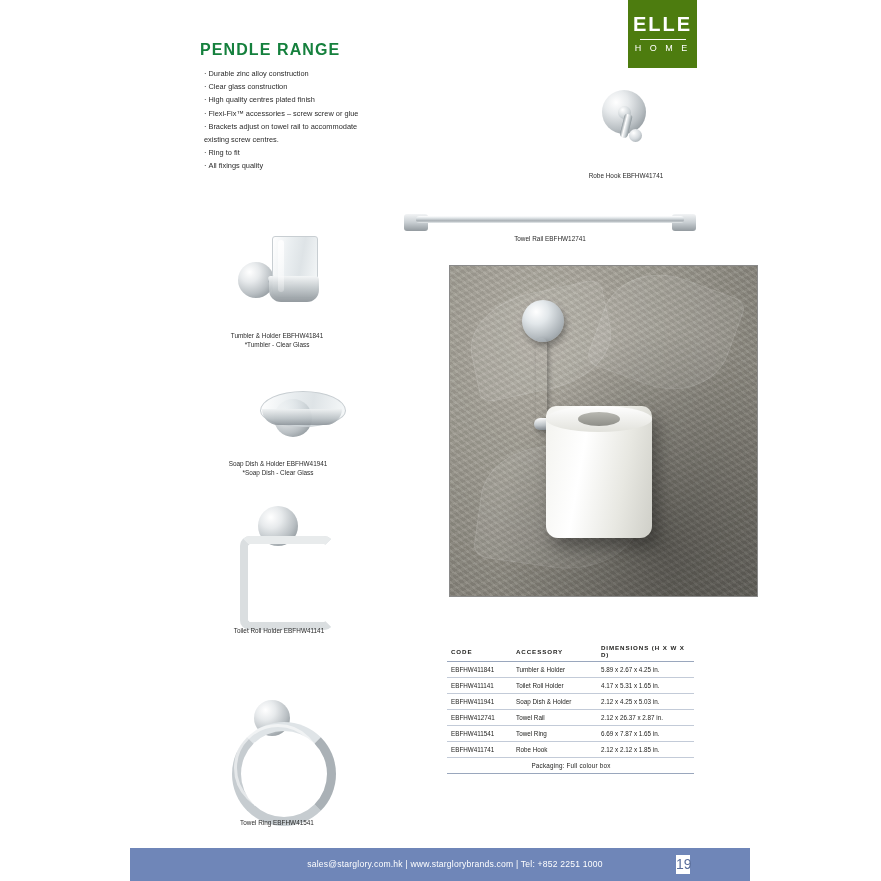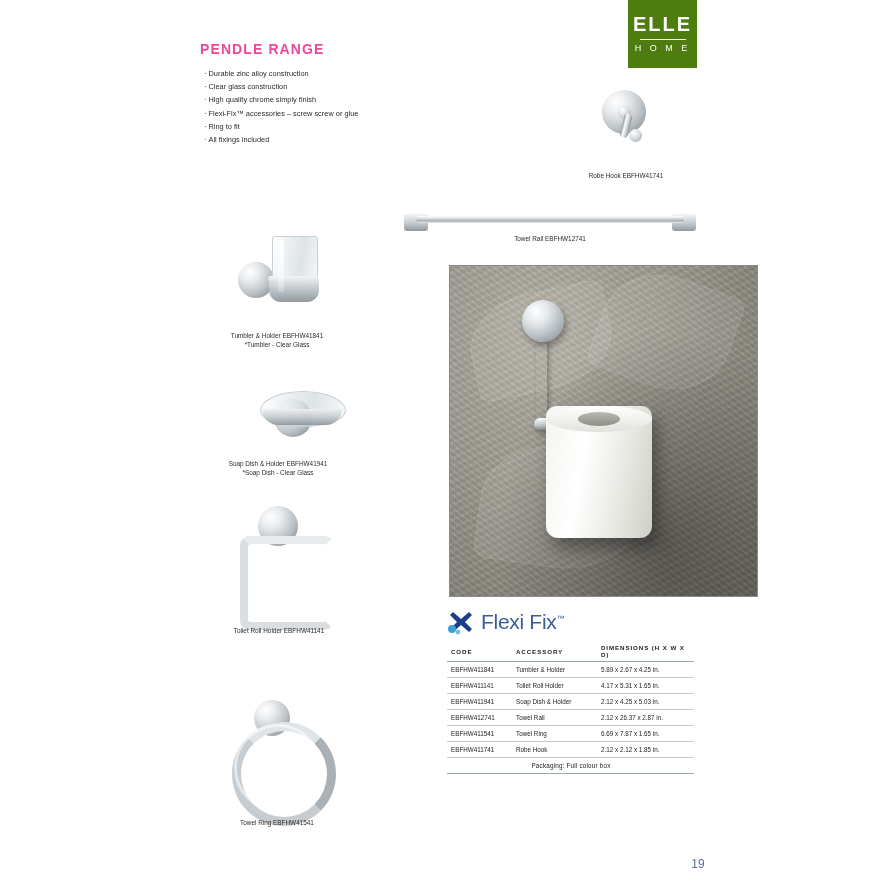--- a/index.html
+++ b/index.html
@@ -44,22 +44,22 @@
   }
   .logo-home {
     font-size: 9px;
     letter-spacing: 3px;
     line-height: 1;
   }
   
   .heading {
     position: absolute;
     left: 200px; top: 41px;
-    color: #ec4899;
-    font-size: 14px;
+    color: #15803d;
+    font-size: 16px;
     font-weight: bold;
     letter-spacing: 1.1px;
   }
   
   .bullets {
     position: absolute;
     left: 204px; top: 67px;
     width: 190px;
     color: #2b2b2b;
     font-size: 7.4px;
@@ -193,48 +193,49 @@
     color: #ffffff;
     font-size: 8.6px;
     line-height: 33px;
     text-align: center;
     letter-spacing: 0.2px;
     padding-left: 30px;
   }
   .pagebadge {
     position: absolute;
     left: 676px; top: 855px;
-    width: 44px; height: 19px;
+    width: 14px; height: 19px;
     background: #ffffff;
     color: #5b6f9c;
-    font-size: 12px;
+    font-size: 14px;
     text-align: center;
     line-height: 19px;
   }
 </style>
 </head>
 <body>
 
 <div class="page">
 
   <div class="logo-box">
     <div class="logo-elle">ELLE</div>
     <div class="logo-rule"></div>
     <div class="logo-home">H O M E</div>
   </div>
 
   <div class="heading">PENDLE RANGE</div>
 
   <div class="bullets">
     <div><span class="dot">·</span><span>Durable zinc alloy construction</span></div>
     <div><span class="dot">·</span><span>Clear glass construction</span></div>
-    <div><span class="dot">·</span><span>High quality chrome simply finish</span></div>
+    <div><span class="dot">·</span><span>High quality centres plated finish</span></div>
     <div><span class="dot">·</span><span>Flexi-Fix™ accessories – screw screw or glue</span></div>
+    <div class="wrap"><span class="dot">·</span><span>Brackets adjust on towel rail to accommodate existing screw centres.</span></div>
     <div><span class="dot">·</span><span>Ring to fit</span></div>
-    <div><span class="dot">·</span><span>All fixings included</span></div>
+    <div><span class="dot">·</span><span>All fixings quality</span></div>
   </div>
 
   <div class="prod" style="left:596px; top:90px; width:60px; height:62px;">
     <div class="chrome-round" style="position:absolute; left:6px; top:0px; width:44px; height:44px;"></div>
     <div style="position:absolute; left:22px; top:16px; width:13px; height:13px; border-radius:50%; background:radial-gradient(circle at 35% 30%, #ffffff 0%, #cfd5d8 55%, #9aa2a7 100%);"></div>
     <div style="position:absolute; left:26px; top:24px; width:8px; height:24px; border-radius:4px 4px 6px 6px; background:linear-gradient(90deg,#8e979c 0%, #ffffff 35%, #cfd5d8 65%, #8e979c 100%); transform: rotate(14deg);"></div>
     <div style="position:absolute; left:33px; top:39px; width:13px; height:13px; border-radius:50%; background:radial-gradient(circle at 35% 30%, #ffffff 0%, #d5dade 50%, #8e979c 100%);"></div>
   </div>
   <div class="caption" style="left:556px; top:171px; width:140px;">Robe Hook EBFHW41741</div>
 
@@ -286,30 +287,20 @@
 
     <div style="position:absolute; left:72px; top:34px; width:42px; height:42px; border-radius:50%; background:radial-gradient(circle at 34% 28%, #ffffff 0%, #e2e7ea 30%, #aab1b6 70%, #7d8589 100%); box-shadow:2px 4px 6px rgba(0,0,0,0.35);"></div>
     <div style="position:absolute; left:86px; top:72px; width:11px; height:86px; border-radius:5px; background:linear-gradient(90deg,#8b9398 0%, #ffffff 40%, #d2d8db 70%, #7f8budge 100%); box-shadow:2px 3px 5px rgba(0,0,0,0.3);"></div>
     <div style="position:absolute; left:84px; top:152px; width:98px; height:12px; border-radius:6px; background:linear-gradient(180deg,#ffffff 0%, #c3c9cd 60%, #868d92 100%); box-shadow:2px 3px 5px rgba(0,0,0,0.3);"></div>
 
     <div style="position:absolute; left:96px; top:140px; width:106px; height:132px; border-radius:10px 10px 12px 12px; background:linear-gradient(100deg, #f3f3ef 0%, #ffffff 35%, #e8e8e2 70%, #cfcfc8 100%); box-shadow: 6px 10px 16px rgba(0,0,0,0.35);"></div>
     <div style="position:absolute; left:96px; top:140px; width:106px; height:26px; border-radius:50%; background:linear-gradient(180deg,#ffffff 0%, #e2e2dc 100%);"></div>
     <div style="position:absolute; left:128px; top:146px; width:42px; height:14px; border-radius:50%; background:linear-gradient(180deg,#b9b9b2 0%, #8e8e88 100%);"></div>
   </div>
 
-  <div class="flexi">
-    <div class="flexi-mark">
-      <svg width="28" height="28" viewBox="0 0 28 28">
-        <path d="M6 4 L14 11 L22 4 L25 7 L18 14 L25 21 L22 24 L14 17 L6 24 L3 21 L10 14 L3 7 Z" fill="#1b3f87"></path>
-        <circle cx="5" cy="21" r="4" fill="#3f9fd6"></circle>
-        <circle cx="11" cy="24" r="2.4" fill="#6dc0e8"></circle>
-      </svg>
-    </div>
-    <div class="flexi-text"><span>Flexi Fix</span><span class="flexi-tm">™</span></div>
-  </div>
 
   <table class="tbl">
     <thead>
       <tr>
         <th class="col-code">CODE</th>
         <th class="col-acc">ACCESSORY</th>
         <th>DIMENSIONS (H X W X D)</th>
       </tr>
     </thead>
     <tbody>
@@ -342,15 +333,18 @@
         <td>EBFHW411741</td>
         <td>Robe Hook</td>
         <td>2.12 x 2.12 x 1.85 in.</td>
       </tr>
       <tr>
         <td class="pack" colspan="3">Packaging: Full colour box</td>
       </tr>
     </tbody>
   </table>
 
+  <div class="footer">
+    <div class="footer-inner">sales@starglory.com.hk  |  www.starglorybrands.com  |  Tel: +852 2251 1000</div>
+  </div>
   <div class="pagebadge">19</div>
 
 </div>
 
 </body></html>

